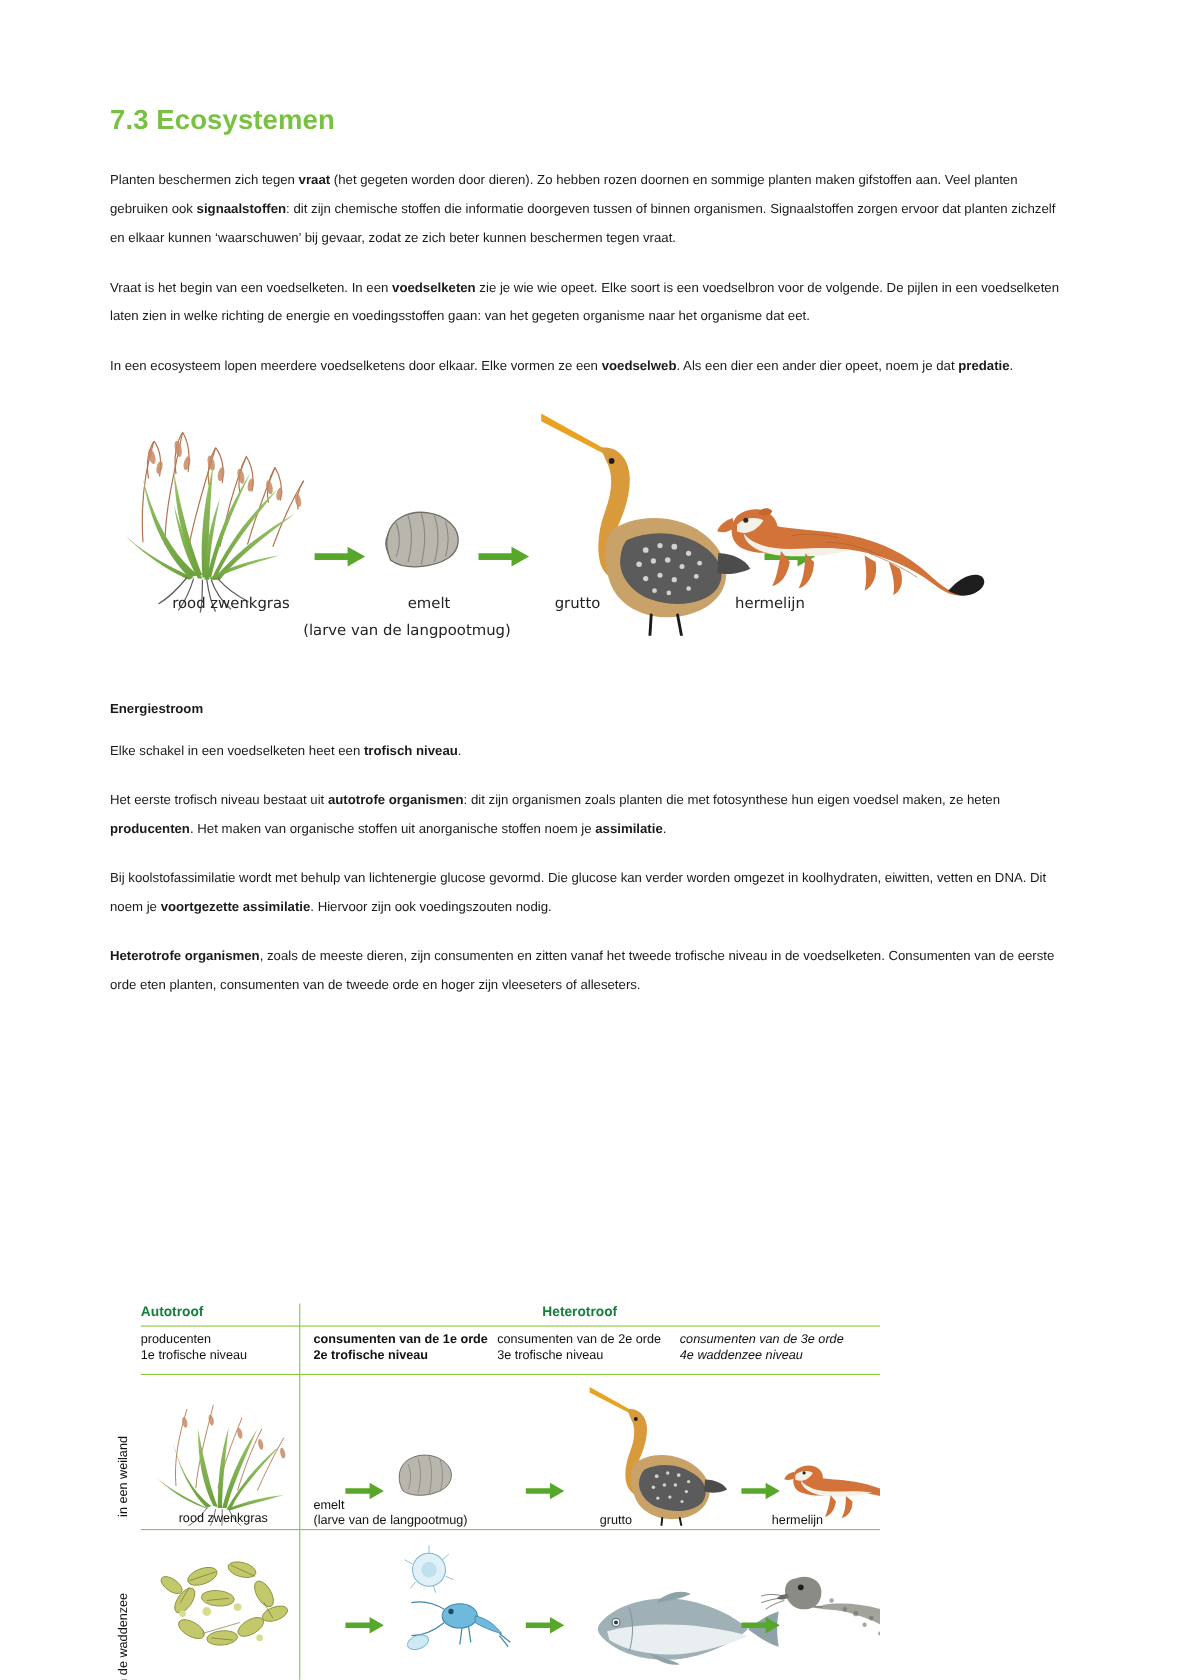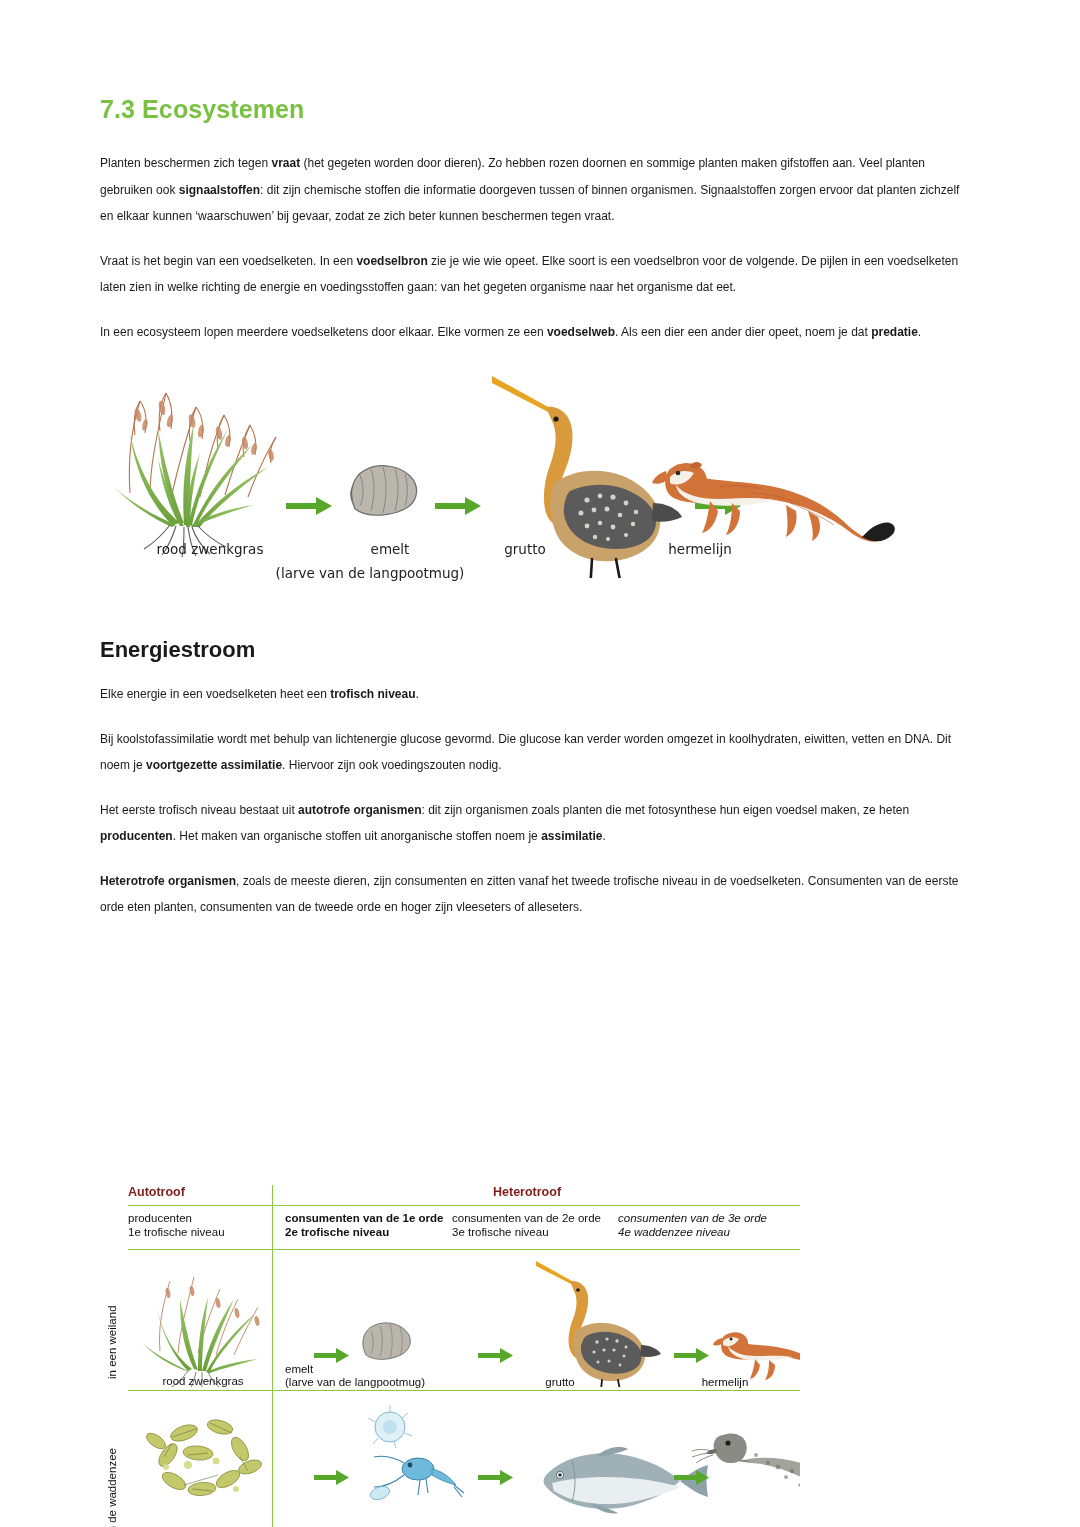--- a/index.html
+++ b/index.html
@@ -36,21 +36,21 @@
   }
   h2.sub-title {
     font-size: 17.5px;
     font-weight: bold;
     color: #1a1a1a;
     margin: 0 0 2px 0;
   }
   h2.sub-title.spaced {
     margin-top: 34px;
     margin-bottom: 18px;
-    font-size: 22px;
+    font-size: 12px;
   }
   p.body {
     font-size: 12px;
     line-height: 26.5px;
     margin: 0 0 18px 0;
     color: #1a1a1a;
   }
   p.body b { font-weight: bold; }
 
   
@@ -70,21 +70,21 @@
   .fc-sublabel {
     position: absolute;
     font-size: 13.5px;
     color: #222;
     text-align: center;
     font-family: "DejaVu Sans", sans-serif;
   }
   .tr-header {
     font-size: 12.5px;
     font-weight: bold;
-    color: #7f1d1d;
+    color: #15803d;
   }
   .tr-sub {
     font-size: 11.5px;
     color: #111;
     line-height: 14px;
   }
   .tr-caption {
     font-size: 11.5px;
     color: #111;
     text-align: center;
@@ -102,21 +102,21 @@
 <body>
 
 <div class="page">
   <div class="content">
 
     <h1 class="section-title">7.3 Ecosystemen</h1>
 
 
     <p class="body"><span>Planten beschermen zich tegen </span><b>vraat</b><span> (het gegeten worden door dieren). Zo hebben rozen doornen en sommige planten maken gifstoffen aan. Veel planten gebruiken ook </span><b>signaalstoffen</b><span>: dit zijn chemische stoffen die informatie doorgeven tussen of binnen organismen. Signaalstoffen zorgen ervoor dat planten zichzelf en elkaar kunnen ‘waarschuwen’ bij gevaar, zodat ze zich beter kunnen beschermen tegen vraat.</span></p>
 
-    <p class="body"><span>Vraat is het begin van een voedselketen. In een </span><b>voedselbron</b><span> zie je wie wie opeet. Elke soort is een voedselbron voor de volgende. De pijlen in een voedselketen laten zien in welke richting de energie en voedingsstoffen gaan: van het gegeten organisme naar het organisme dat eet.</span></p>
+    <p class="body"><span>Vraat is het begin van een voedselketen. In een </span><b>voedselketen</b><span> zie je wie wie opeet. Elke soort is een voedselbron voor de volgende. De pijlen in een voedselketen laten zien in welke richting de energie en voedingsstoffen gaan: van het gegeten organisme naar het organisme dat eet.</span></p>
 
     <p class="body"><span>In een ecosysteem lopen meerdere voedselketens door elkaar. Elke vormen ze een </span><b>voedselweb</b><span>. Als een dier een ander dier opeet, noem je dat </span><b>predatie</b><span>.</span></p>
 
     <div class="foodchain">
       <svg width="720" height="215" viewBox="0 0 720 215">
         <defs>
           <linearGradient id="grassg" x1="0" y1="0" x2="0" y2="1">
             <stop offset="0%" stop-color="#9bc46a"></stop>
             <stop offset="100%" stop-color="#6aa03a"></stop>
           </linearGradient>
@@ -283,25 +283,25 @@
 
       <div class="fc-label" style="left:10px; top:178px; width:200px;">rood zwenkgras</div>
       <div class="fc-label" style="left:230px; top:178px; width:120px;">emelt</div>
       <div class="fc-label" style="left:350px; top:178px; width:150px;">grutto</div>
       <div class="fc-label" style="left:500px; top:178px; width:200px;">hermelijn</div>
       <div class="fc-sublabel" style="left:60px; top:202px; width:420px;">(larve van de langpootmug)</div>
     </div>
 
     <h2 class="sub-title spaced">Energiestroom</h2>
 
-    <p class="body"><span>Elke energie in een voedselketen heet een </span><b>trofisch niveau</b><span>.</span></p>
+    <p class="body"><span>Elke schakel in een voedselketen heet een </span><b>trofisch niveau</b><span>.</span></p>
+
+    <p class="body"><span>Het eerste trofisch niveau bestaat uit </span><b>autotrofe organismen</b><span>: dit zijn organismen zoals planten die met fotosynthese hun eigen voedsel maken, ze heten </span><b>producenten</b><span>. Het maken van organische stoffen uit anorganische stoffen noem je </span><b>assimilatie</b><span>.</span></p>
 
     <p class="body"><span>Bij koolstofassimilatie wordt met behulp van lichtenergie glucose gevormd. Die glucose kan verder worden omgezet in koolhydraten, eiwitten, vetten en DNA. Dit noem je </span><b>voortgezette assimilatie</b><span>. Hiervoor zijn ook voedingszouten nodig.</span></p>
-
-    <p class="body"><span>Het eerste trofisch niveau bestaat uit </span><b>autotrofe organismen</b><span>: dit zijn organismen zoals planten die met fotosynthese hun eigen voedsel maken, ze heten </span><b>producenten</b><span>. Het maken van organische stoffen uit anorganische stoffen noem je </span><b>assimilatie</b><span>.</span></p>
 
     <p class="body"><b>Heterotrofe organismen</b><span>, zoals de meeste dieren, zijn consumenten en zitten vanaf het tweede trofische niveau in de voedselketen. Consumenten van de eerste orde eten planten, consumenten van de tweede orde en hoger zijn vleeseters of alleseters.</span></p>
 
   </div>
 
   <div style="position:absolute; left:100px; top:1185px; width:720px;">
 
     <div style="position:absolute; left:28px; top:0px;" class="tr-header">Autotroof</div>
     <div style="position:absolute; left:393px; top:0px;text-align:right;" class="tr-header">Heterotroof</div>
 

